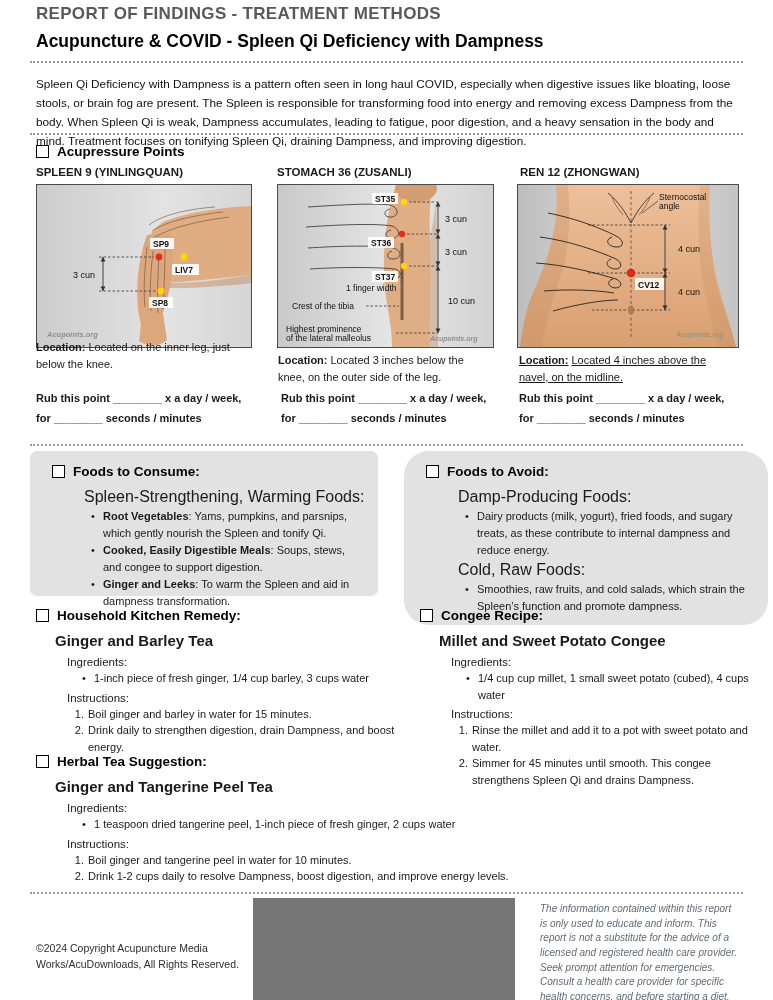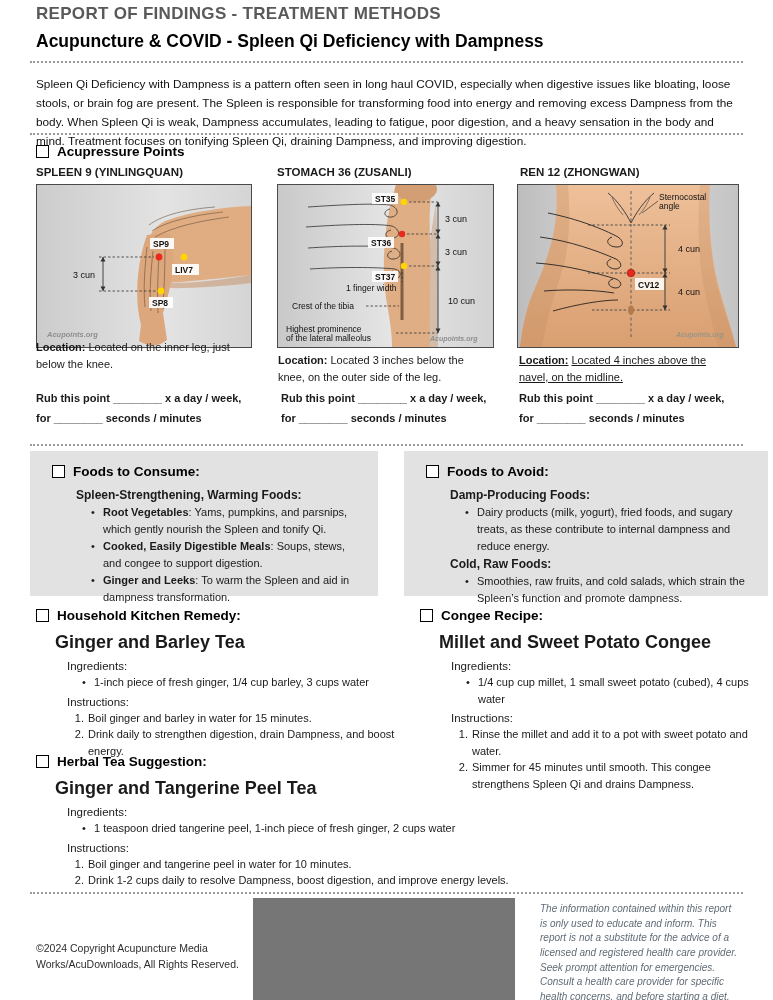--- a/index.html
+++ b/index.html
@@ -14,25 +14,25 @@
   .intro{left:36px;top:75px;width:702px;font-size:11.8px;line-height:1.62;color:#111;}
   .sec-head{display:flex;align-items:center;gap:8px;font-size:13.5px;font-weight:bold;color:#000;}
   .checkbox{width:11px;height:11px;border:1.7px solid #000;display:inline-block;flex:0 0 auto;background:#fff;}
   .card-title{font-size:11.5px;font-weight:bold;}
   .acu-img{border:1px solid #4a4a4a;display:block;}
   .loc{font-size:11px;line-height:1.5;}
   .loc b{margin-right:3px;}
   .rub{font-size:11px;font-weight:bold;white-space:nowrap;}
   .food-box{position:absolute;background:#e2e2e2;}
   .food-inner{padding:13px 10px 10px 22px;}
-  .food-sub{font-size:12px;font-weight:bold;margin:9px 0 2px 24px;}
+  .food-sub{font-size:16px;font-weight:normal;margin:9px 0 2px 32px;}
   ul.plain{list-style:none;margin:0 6px 0 38px;padding:0;font-size:11px;line-height:1.55;}
   ul.plain li{position:relative;padding-left:13px;margin:0;}
   ul.plain li::before{content:"\2022";position:absolute;left:1px;top:0;}
-  .remedy .recipe-name{font-size:18px;font-weight:bold;margin:9px 0 7px 19px;}
+  .remedy .recipe-name{font-size:15px;font-weight:bold;margin:9px 0 7px 19px;}
   .sub-label{font-size:11.5px;font-weight:normal;margin:5px 0 2px 31px;}
   ul.ing{list-style:none;margin:0 0 0 45px;padding:0;font-size:11px;line-height:1.5;}
   ul.ing li{position:relative;padding-left:13px;}
   ul.ing li::before{content:"\2022";position:absolute;left:1px;top:0;}
   ol.steps{margin:1px 0 0 36px;padding-left:15px;font-size:11px;line-height:1.5;}
   ol.steps li{padding-left:1px;}
   .copyright{left:36px;top:940px;width:205px;font-size:10.5px;line-height:1.55;color:#2d2d2d;}
   .footer-rect{left:253px;top:898px;width:262px;height:102px;background:#767676;}
   .disclaimer{left:540px;top:902px;width:200px;font-size:10px;line-height:1.47;color:#5f6b76;font-style:italic;}
   svg text{font-family:"Liberation Sans", sans-serif;}
@@ -204,36 +204,36 @@
 
 <div class="abs rub" style="left:36px;top:392px;">Rub this point ________ x a day / week,</div>
 <div class="abs rub" style="left:36px;top:412px;">for ________ seconds / minutes</div>
 <div class="abs rub" style="left:281px;top:392px;">Rub this point ________ x a day / week,</div>
 <div class="abs rub" style="left:281px;top:412px;">for ________ seconds / minutes</div>
 <div class="abs rub" style="left:519px;top:392px;">Rub this point ________ x a day / week,</div>
 <div class="abs rub" style="left:519px;top:412px;">for ________ seconds / minutes</div>
 
 <div class="divider" style="top:444px;"></div>
 
-<div class="food-box" style="left:30px;top:451px;width:348px;height:145px;">
+<div class="food-box" style="left:30px;top:451px;width:348px;height:145px;border-radius:7px;">
   <div class="food-inner">
     <div class="sec-head">
       <span class="checkbox"></span>
       <span>Foods to Consume:</span>
     </div>
     <div class="food-sub">Spleen-Strengthening, Warming Foods:</div>
     <ul class="plain">
       <li><b>Root Vegetables</b><span>: Yams, pumpkins, and parsnips, which gently nourish the Spleen and tonify Qi.</span></li>
       <li><b>Cooked, Easily Digestible Meals</b><span>: Soups, stews, and congee to support digestion.</span></li>
       <li><b>Ginger and Leeks</b><span>: To warm the Spleen and aid in dampness transformation.</span></li>
     </ul>
   </div>
 </div>
 
-<div class="food-box" style="left:404px;top:451px;width:364px;height:145px;">
+<div class="food-box" style="left:404px;top:451px;width:364px;height:174px;border-radius:25px;">
   <div class="food-inner">
     <div class="sec-head">
       <span class="checkbox"></span>
       <span>Foods to Avoid:</span>
     </div>
     <div class="food-sub">Damp-Producing Foods:</div>
     <ul class="plain">
       <li>Dairy products (milk, yogurt), fried foods, and sugary treats, as these contribute to internal dampness and reduce energy.</li>
     </ul>
     <div class="food-sub" style="margin-top:2px;">Cold, Raw Foods:</div>

